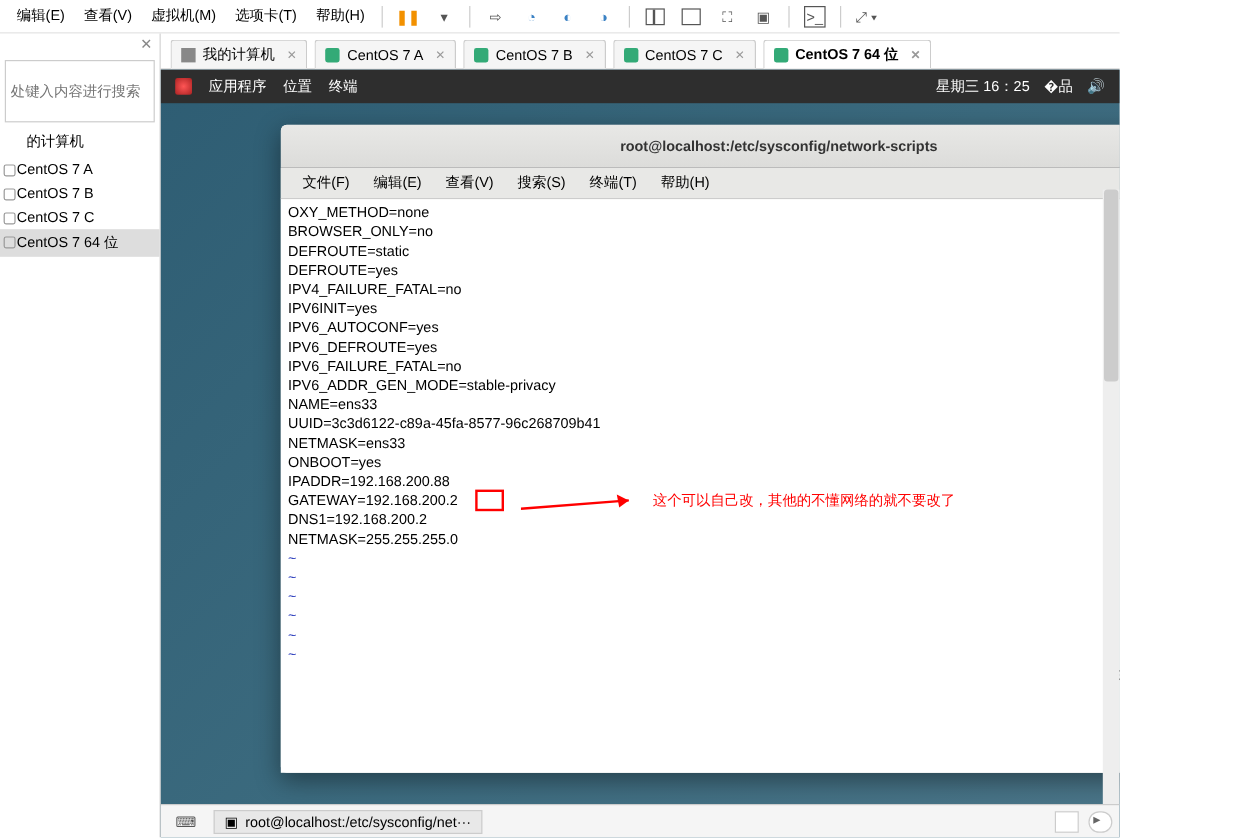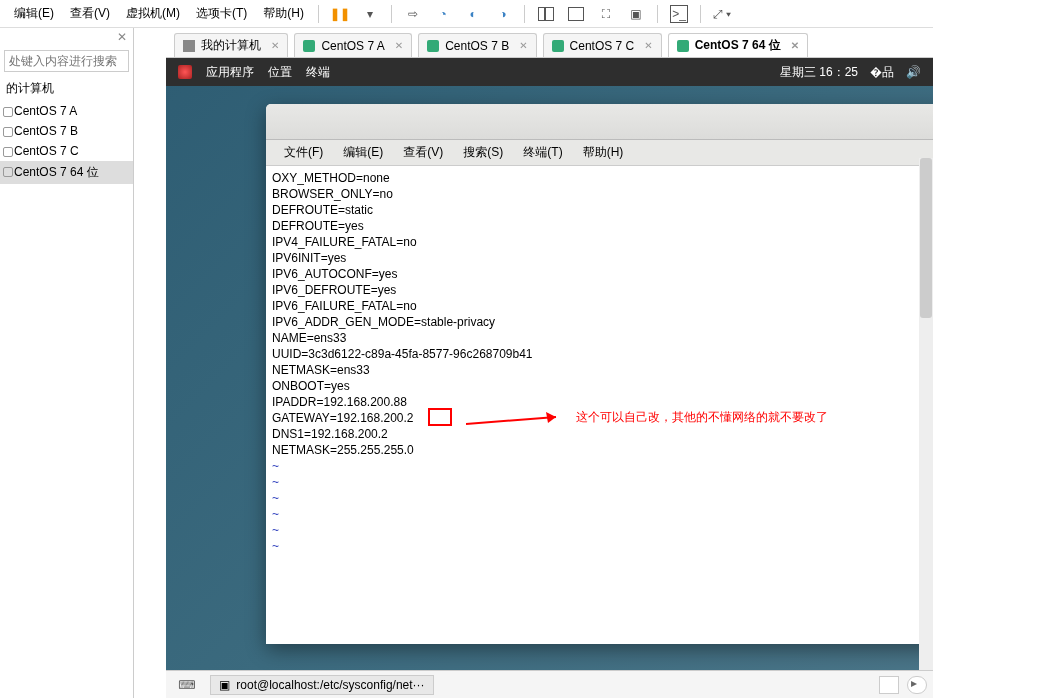--- a/index.html
+++ b/index.html
@@ -14,28 +14,28 @@
 .tb-icon.orange { color: #f29100; }
 .tb-icon.blue { color: #3b82c4; }
 .tb-box { width: 16px; height: 14px; border: 1.5px solid #555; position: relative; }
 .tb-box.split::before { content: ""; position: absolute; left: 5px; top: 0; bottom: 0; width: 1.5px; background: #555; }
 
 
 .main-area { display: flex; height: calc(100% - 28px); }
 .left-panel { width: 134px; border-right: 1px solid #ccc; background: #fff; display: flex; flex-direction: column; }
 .close-side { text-align: right; padding: 2px 6px; color: #888; cursor: pointer; }
 .search-row { padding: 4px; }
-.search-input { width: 100%; border: 1px solid #ccc; padding: 3px 4px; font-size: 12px; color: #ef4444; }
-.lp-title { padding: 4px 6px; font-weight: normal; }
+.search-input { width: 100%; border: 1px solid #ccc; padding: 18px 4px; font-size: 12px; color: #ef4444; }
+.lp-title { padding: 4px 6px; font-weight: normal; margin-left: 16px; }
 .tree-item { padding: 3px 6px 3px 14px; cursor: pointer; position: relative; }
 .tree-item.sel { background: #ddd; }
 .tree-item::before { content: ""; position: absolute; left: 3px; top: 6px; width: 8px; height: 8px; border: 1px solid #999; border-radius: 2px; }
 
 
-.right-panel { flex: 1; display: flex; flex-direction: column; margin-left: 32px; }
+.right-panel { flex: 1; display: flex; flex-direction: column; }
 .tabbar { height: 30px; display: flex; align-items: flex-end; background: #fff; border-bottom: 1px solid #ccc; padding-left: 8px; gap: 6px; }
 .tab { height: 24px; border: 1px solid #ccc; border-bottom: none; border-radius: 3px 3px 0 0; display: flex; align-items: center; padding: 0 8px; gap: 6px; background: #f5f5f5; cursor: pointer; position: relative; }
 .tab.active { background: #fff; font-weight: bold; }
 .tab .x { color: #999; font-size: 10px; margin-left: 4px; }
 .tab-ico { width: 12px; height: 12px; display: inline-block; }
 .tab-ico.home { background: linear-gradient(#888,#888); }
 .tab-ico.vm { background: #3a7; border-radius: 2px; }
 
 
 .vm-desktop { flex: 1; background: linear-gradient(135deg, #2e5d73 0%, #3b6a7e 50%, #4a7588 100%); position: relative; overflow: hidden; }
@@ -163,20 +163,21 @@
           </div>
           <div class="gnome-right">
             <span>星期三 16：25</span>
             <span>�品</span>
             <span>🔊</span>
           </div>
         </div>
 
         <div class="term-window">
           <div class="term-title">
+            <span class="term-title-text">root@localhost:/etc/sysconfig/network-scripts</span>
             <div class="term-btns">
               <span class="term-btn">—</span>
               <span class="term-btn">□</span>
               <span class="term-btn">✕</span>
             </div>
           </div>
           <div class="term-menu">
             <span class="term-menu-item">文件(F)</span>
             <span class="term-menu-item">编辑(E)</span>
             <span class="term-menu-item">查看(V)</span>

